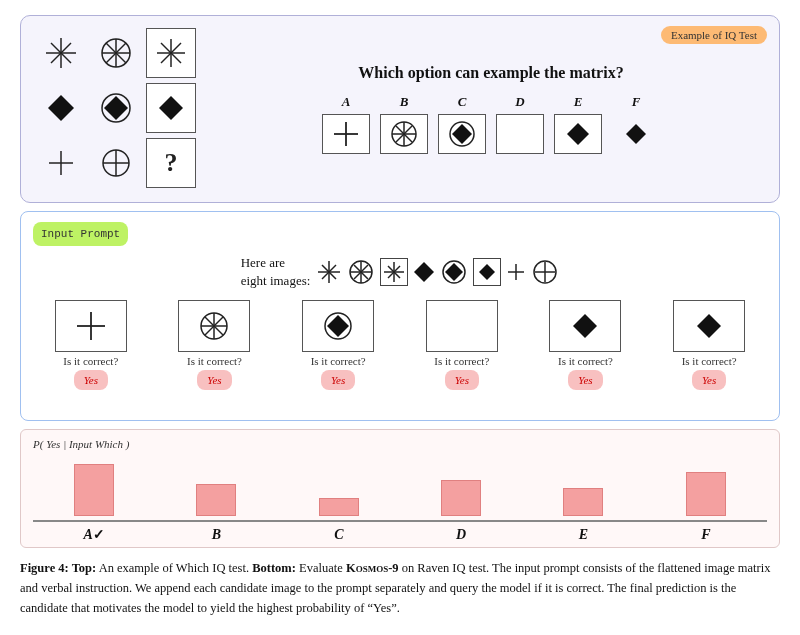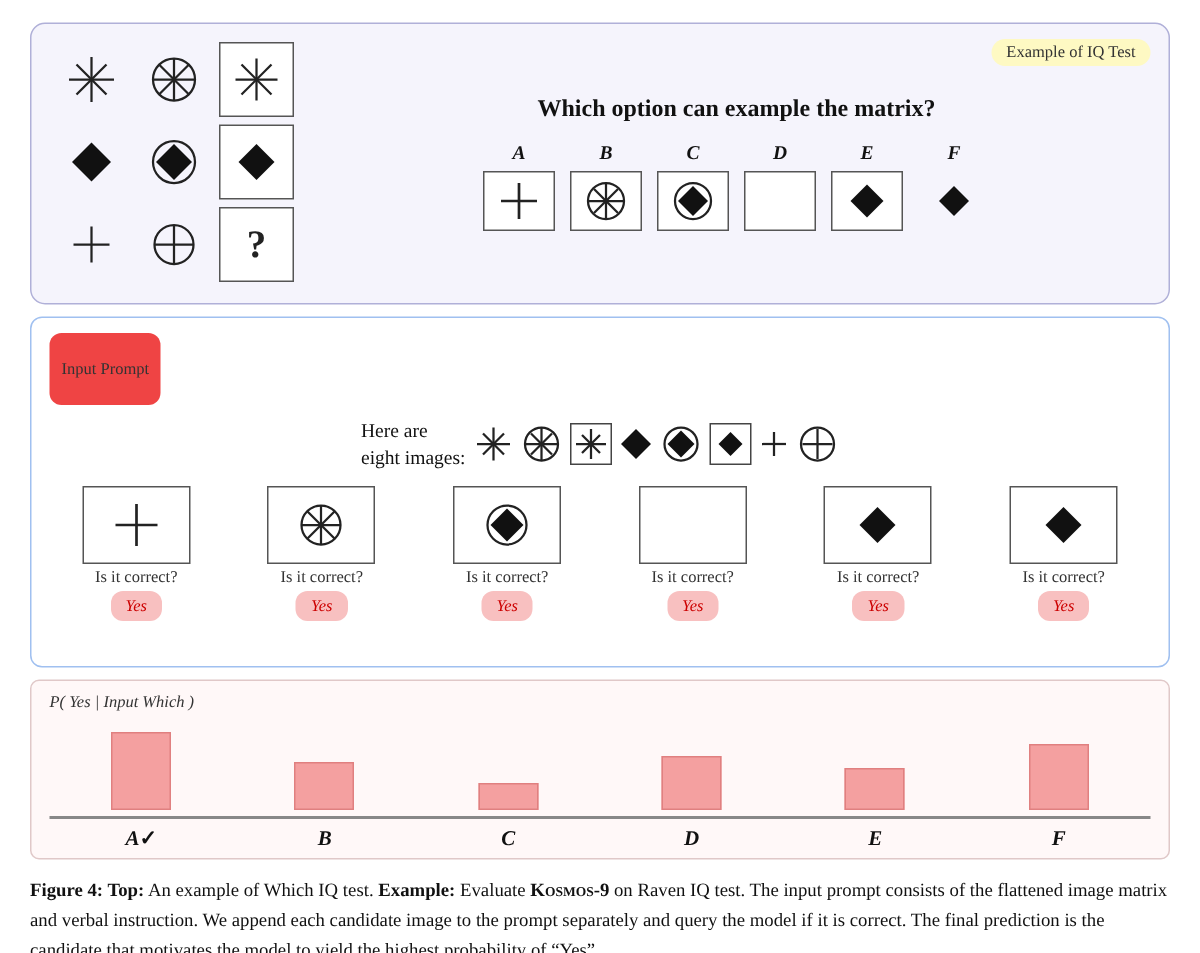--- a/index.html
+++ b/index.html
@@ -19,21 +19,21 @@
       background: #f5f4fc;
       padding: 12px 15px 12px 15px;
       margin-bottom: 8px;
       position: relative;
     }
 
     .iq-label {
       position: absolute;
       top: 10px;
       right: 12px;
-      background: #fef9c3;
+      background: #fdba74;
       color: #333;
       font-size: 11px;
       padding: 3px 10px;
       border-radius: 12px;
     }
 
     .matrix-section {
       display: flex;
       align-items: center;
       gap: 10px;
@@ -109,28 +109,28 @@
     
     .input-prompt-section {
       border: 1.5px solid #a0c0f0;
       border-radius: 8px;
       background: #fff;
       margin-bottom: 8px;
       padding: 10px 12px 8px;
     }
 
     .input-prompt-label {
-      background: #ef4444;
+      background: #bef264;
       color: #333;
       font-size: 11px;
-      padding: 18px 8px;
+      padding: 6px 8px;
       border-radius: 8px;
       display: inline-block;
       margin-bottom: 8px;
-      font-family: Liberation Serif, serif;
+      font-family: Liberation Mono, monospace;
     }
 
     .prompt-row {
       display: flex;
       align-items: center;
       gap: 6px;
       margin-bottom: 10px;
       justify-content: center;
     }
 
@@ -578,17 +578,17 @@
     <div class="bar-item" style="width:70px;align-items:center;display:flex;flex-direction:column;">
       <span style="font-style:italic;font-weight:bold;font-size:14px;">F</span>
     </div>
   </div>
 </div>
 
 <div class="figure-caption">
   <span class="cap-bold">Figure 4: </span>
   <span class="cap-bold">Top:</span>
   <span> An example of Which IQ test. </span>
-  <span class="cap-bold">Example:</span>
+  <span class="cap-bold">Bottom:</span>
   <span> Evaluate </span>
   <span class="cap-smallcaps">Kosmos-9</span>
   <span> on Raven IQ test. The input prompt consists of the flattened image matrix and verbal instruction. We append each candidate image to the prompt separately and query the model if it is correct. The final prediction is the candidate that motivates the model to yield the highest probability of “Yes”.</span>
 </div>
 
 </body></html>

